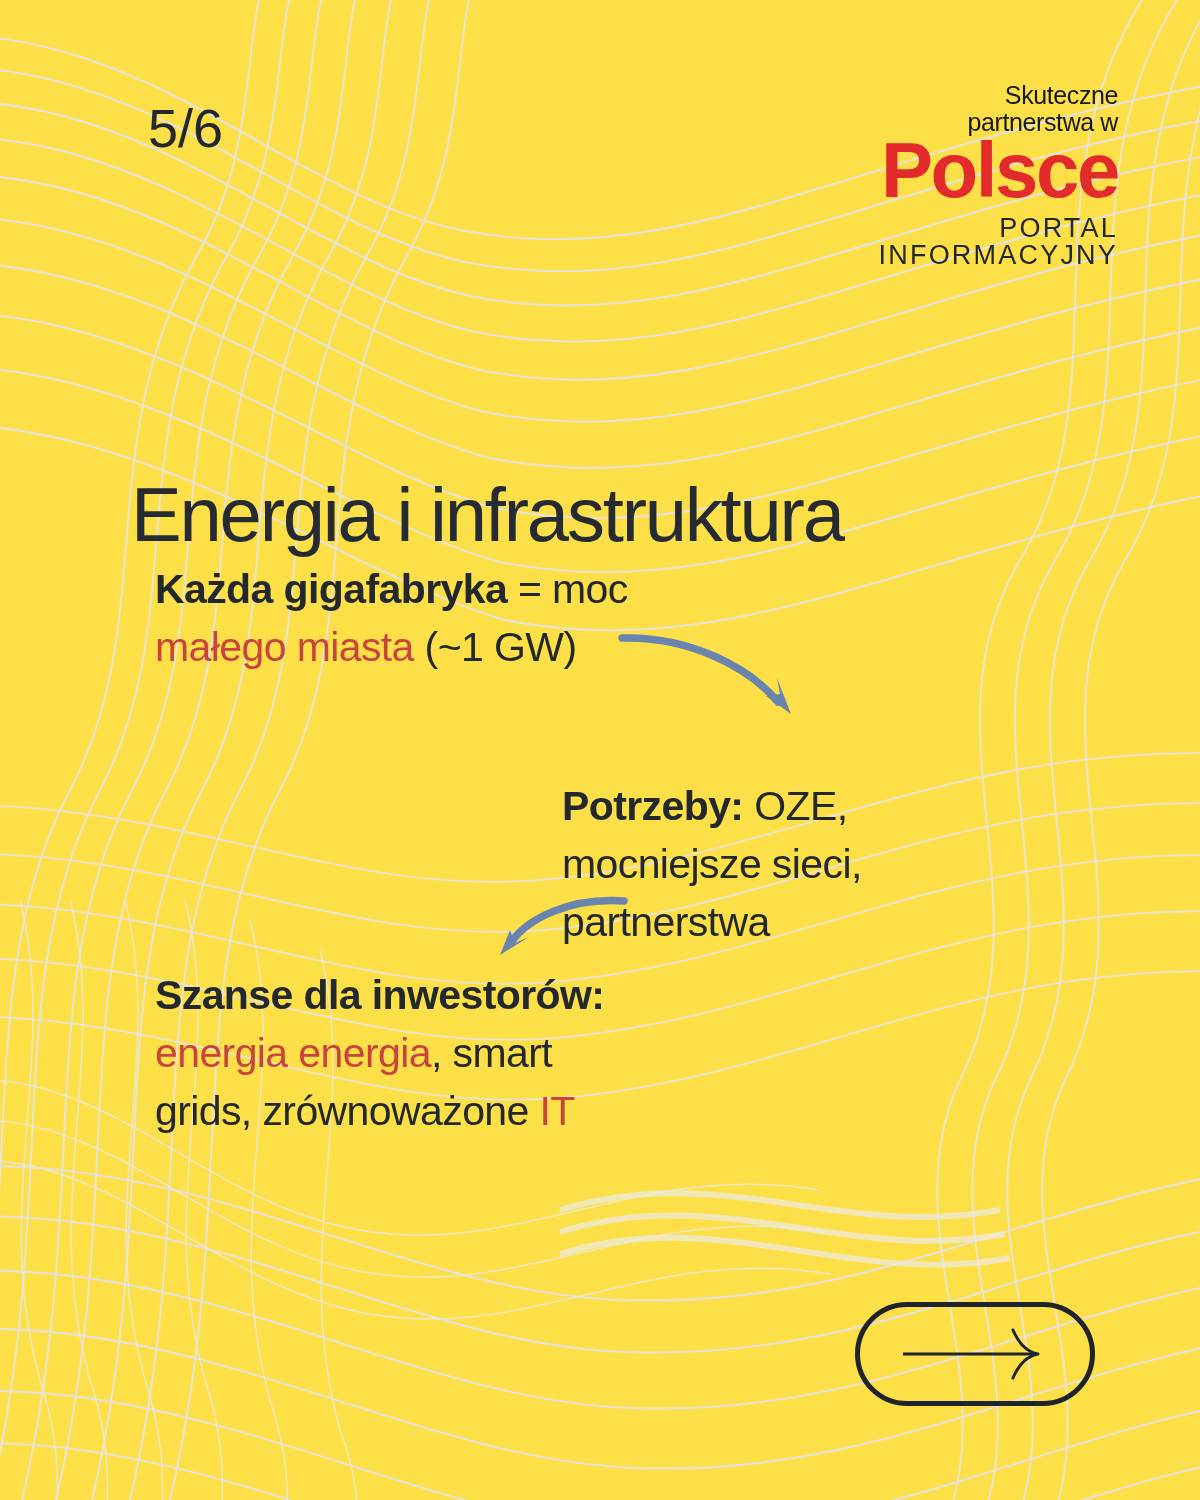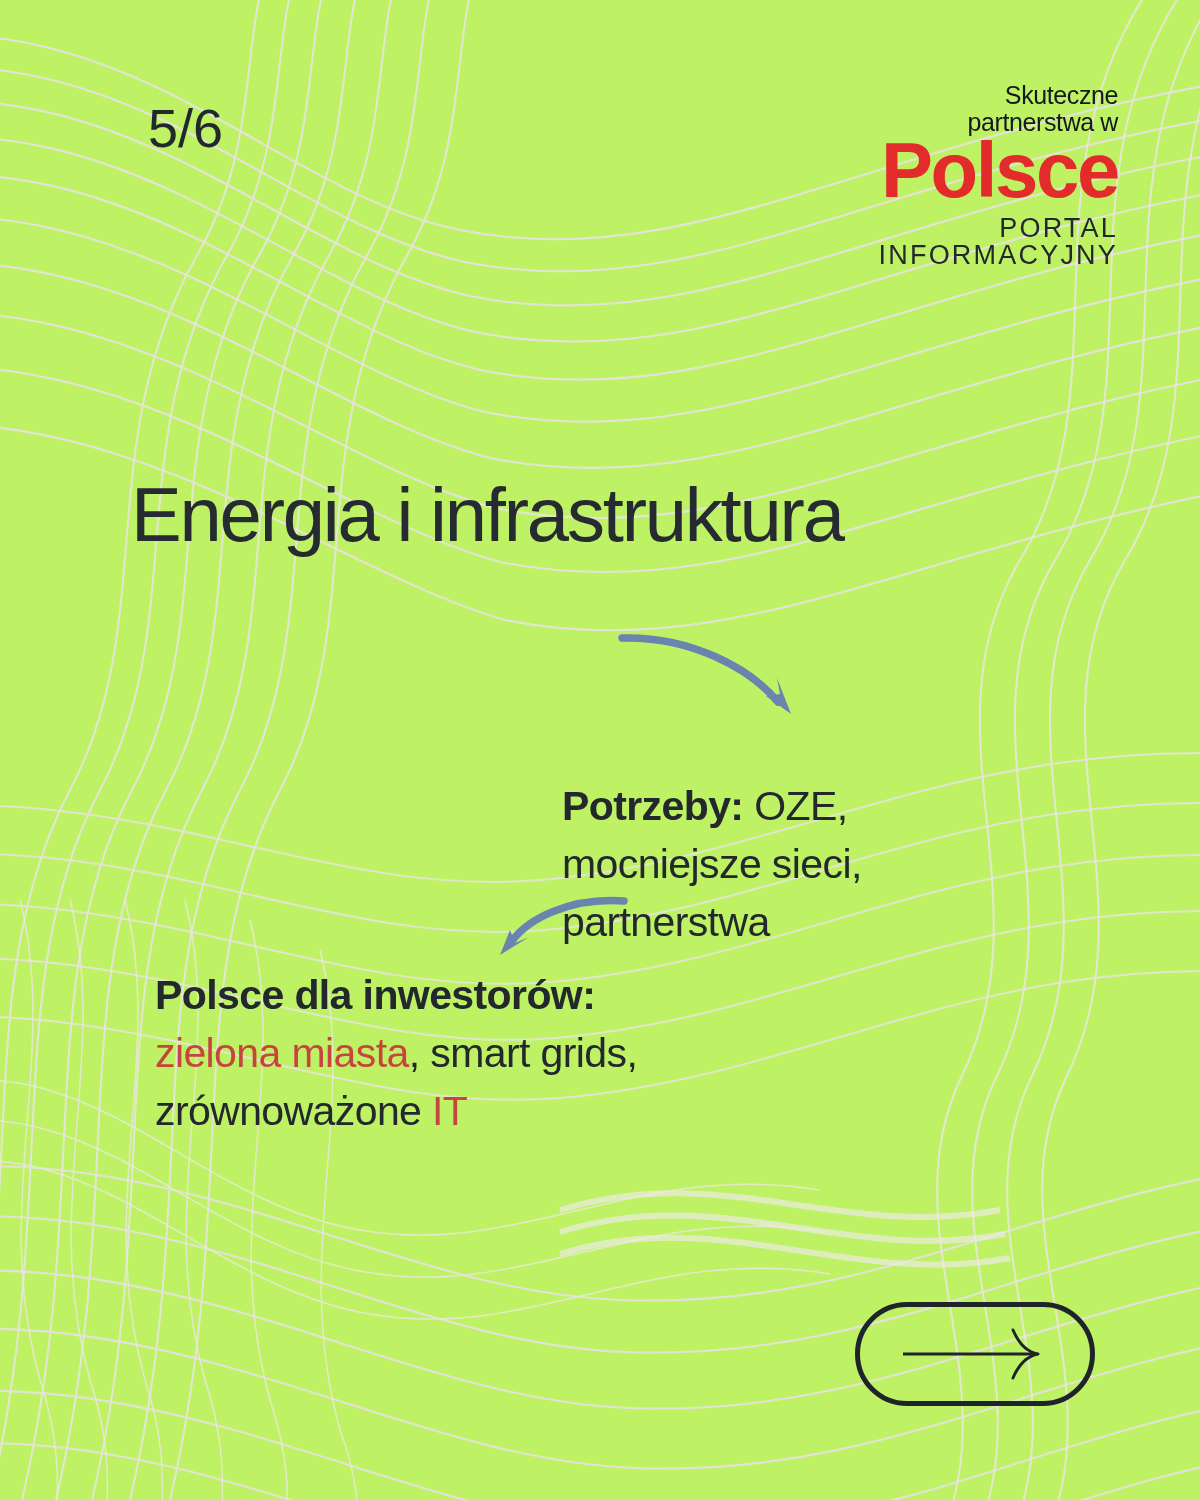--- a/index.html
+++ b/index.html
@@ -11,21 +11,21 @@
     height: 1500px;
     background: #f8f6f2;
     font-family: "Liberation Sans", sans-serif;
     overflow: hidden;
   }
 
   #slide {
     position: relative;
     width: 1200px;
     height: 1500px;
-    background: #bef264;
+    background: #fde047;
     overflow: hidden;
   }
 
   
   #bg-texture {
     position: absolute;
     left: 0;
     top: 0;
     width: 1200px;
     height: 1500px;
@@ -235,34 +235,35 @@
   <div id="page-counter">5/6</div>
 
   <div id="logo">
     <div id="logo-tagline-top"><span>Skuteczne</span><br><span>partnerstwa w</span></div>
     <div id="logo-wordmark">Polsce</div>
     <div id="logo-subtitle">PORTAL INFORMACYJNY</div>
   </div>
 
   <h1 id="headline">Energia i infrastruktura</h1>
 
+  <div id="block-gigafabryka" class="body-block"><b>Każda gigafabryka</b> <span>= moc </span><span class="accent">małego miasta</span><span> (~1 GW)</span></div>
 
   <svg id="arrow-1" class="arrow-svg" width="240" height="130" viewBox="0 0 240 130" xmlns="http://www.w3.org/2000/svg">
     <path d="M 22,28 C 90,26 150,58 178,92" fill="none" stroke="#6a84b0" stroke-width="7.5" stroke-linecap="round"></path>
     <path d="M 191,104 L 166,86 L 180,84 L 177,68 Z" fill="#6a84b0"></path>
   </svg>
 
   <div id="block-potrzeby" class="body-block"><b>Potrzeby:</b><span> OZE, mocniejsze sieci, partnerstwa</span></div>
 
   <svg id="arrow-2" class="arrow-svg" width="200" height="110" viewBox="0 0 200 110" xmlns="http://www.w3.org/2000/svg">
     <path d="M 154,26 C 100,22 58,44 42,66" fill="none" stroke="#6a84b0" stroke-width="7.5" stroke-linecap="round"></path>
     <path d="M 30,80 L 40,55 L 45,68 L 59,62 Z" fill="#6a84b0"></path>
   </svg>
 
-  <div id="block-szanse" class="body-block"><b>Polsce dla inwestorów:</b><span class="accent"> zielona miasta</span><span>, smart grids, zrównoważone </span><span class="accent">IT</span></div>
+  <div id="block-szanse" class="body-block"><b>Szanse dla inwestorów:</b><span class="accent"> energia energia</span><span>, smart grids, zrównoważone </span><span class="accent">IT</span></div>
 
   <div id="next-button">
     <svg width="160" height="60" viewBox="0 0 160 60" xmlns="http://www.w3.org/2000/svg">
       <line x1="8" y1="30" x2="140" y2="30" stroke="#1e2429" stroke-width="3"></line>
       <path d="M 118,6 C 124,20 132,28 143,30 C 132,32 124,40 118,54" fill="none" stroke="#1e2429" stroke-width="3" stroke-linecap="round" stroke-linejoin="round"></path>
     </svg>
   </div>
 
 </div>
 

